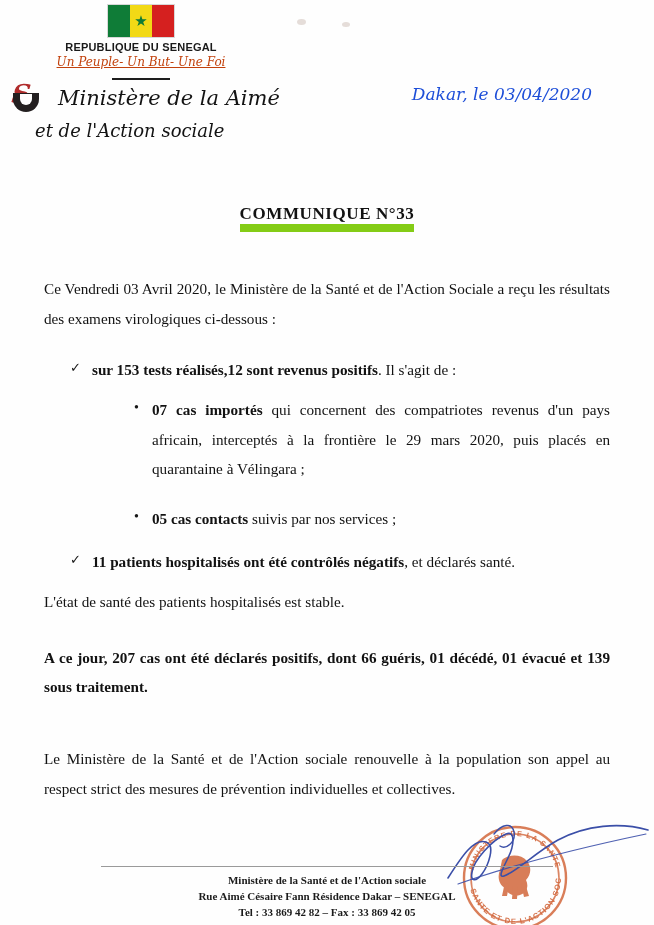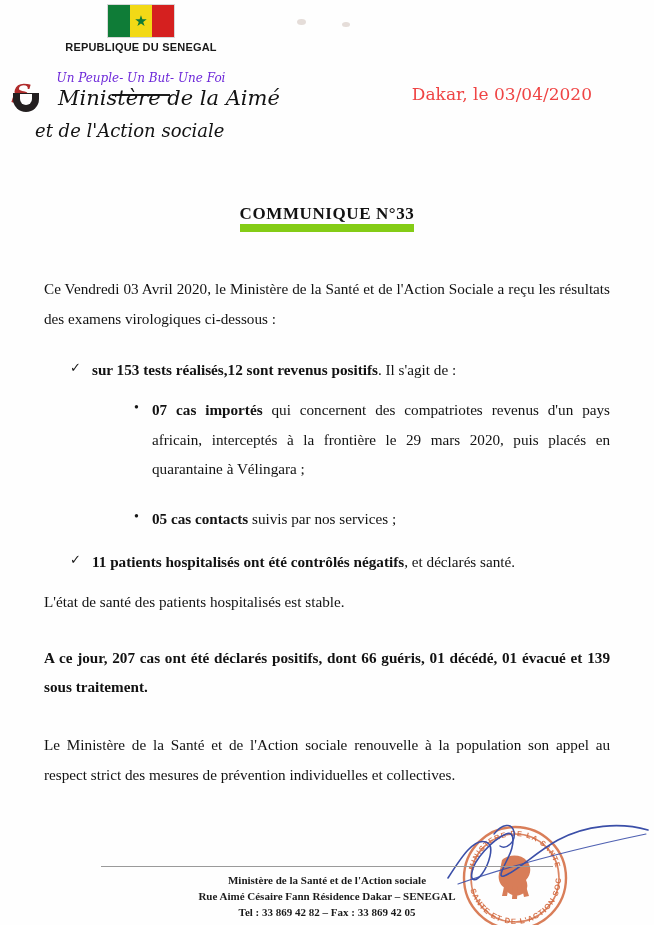--- a/index.html
+++ b/index.html
@@ -63,23 +63,24 @@
     font-size: 11px;
     letter-spacing: 0.2px;
     color: #1a1a1a;
     margin-top: 3px;
     white-space: nowrap;
   }
   .rep-motto {
     font-family: "DejaVu Serif", "Liberation Serif", serif;
     font-style: italic;
     font-size: 12px;
-    color: #6d28d9;
-    margin-top: 18px;
+    color: #c2410c;
+    margin-top: 2px;
     white-space: nowrap;
+    text-decoration: underline;
   }
   .rep-rule {
     width: 58px;
     height: 2px;
     background: #1d1d1d;
     margin: 9px auto 0 auto;
   }
 
   .ministry-block {
     position: absolute;
@@ -144,22 +145,23 @@
     margin-left: 27px;
     margin-top: 4px;
     white-space: nowrap;
   }
 
   .date-line {
     position: absolute;
     right: 62px;
     top: 84px;
     font-family: "DejaVu Serif", "Liberation Serif", serif;
+    font-style: italic;
     font-size: 17px;
-    color: #ef4444;
+    color: #1d4ed8;
     white-space: nowrap;
   }
 
   .smudge {
     position: absolute;
     border-radius: 50%;
     background: #cbbcb4;
     opacity: 0.5;
   }
   .smudge-a { left: 297px; top: 19px; width: 9px; height: 6px; }
@@ -347,21 +349,21 @@
       <li class="check-item">
         <span class="check-mark">✓</span>
         <span class="b">11 patients hospitalisés ont été contrôlés négatifs</span><span>, et déclarés santé.</span>
       </li>
     </ul>
 
     <p class="para" style="margin-top:10px;">L'état de santé des patients hospitalisés est stable.</p>
 
     <p class="para para-bold" style="margin-top:26px;">A ce jour, 207 cas ont été déclarés positifs, dont 66 guéris, 01 décédé, 01 évacué et 139 sous traitement.</p>
 
-    <p class="para" style="margin-top:28px;">Le Ministère de la Santé et de l'Action sociale renouvelle à la population son appel au respect strict des mesures de prévention individuelles et collectives.</p>
+    <p class="para" style="margin-top:42px;">Le Ministère de la Santé et de l'Action sociale renouvelle à la population son appel au respect strict des mesures de prévention individuelles et collectives.</p>
   </div>
 
   <div class="stamp">
     <svg width="120" height="120" viewBox="0 0 120 120" aria-hidden="true">
       <defs>
         <path id="arcTop" d="M 18,60 A 42,42 0 0 1 102,60"></path>
         <path id="arcBot" d="M 14,60 A 46,46 0 0 0 106,60"></path>
       </defs>
       <circle cx="60" cy="60" r="51" fill="none" stroke="#d2673c" stroke-width="2.4" opacity="0.85"></circle>
       <circle cx="60" cy="60" r="44" fill="none" stroke="#d2673c" stroke-width="1.6" opacity="0.8"></circle>

